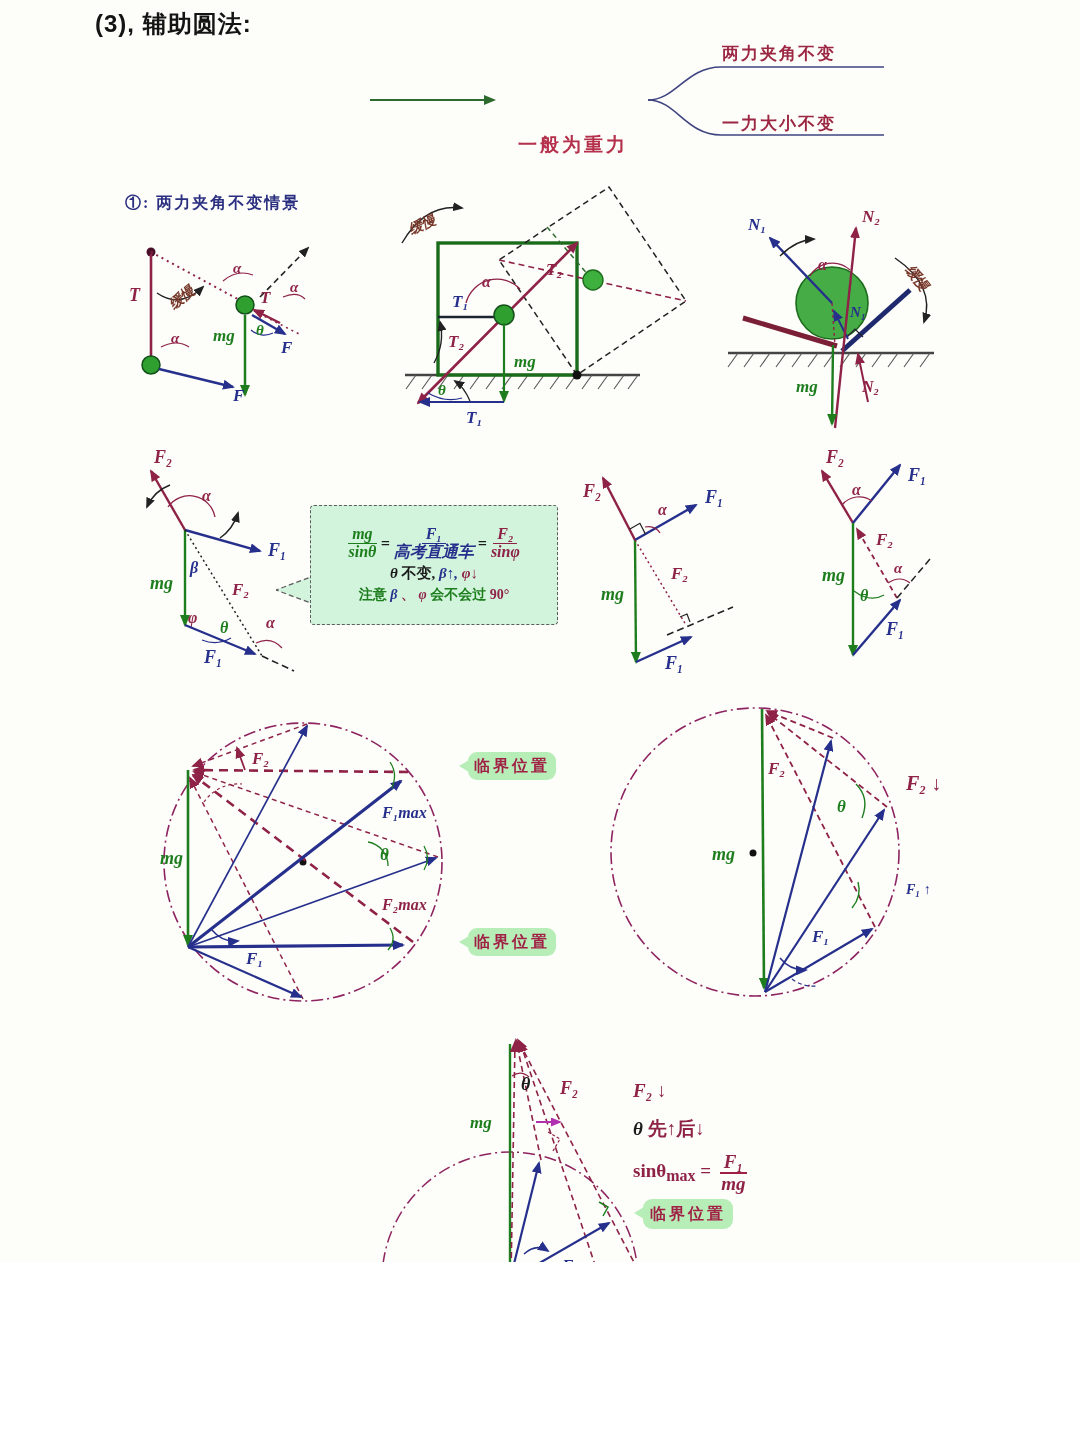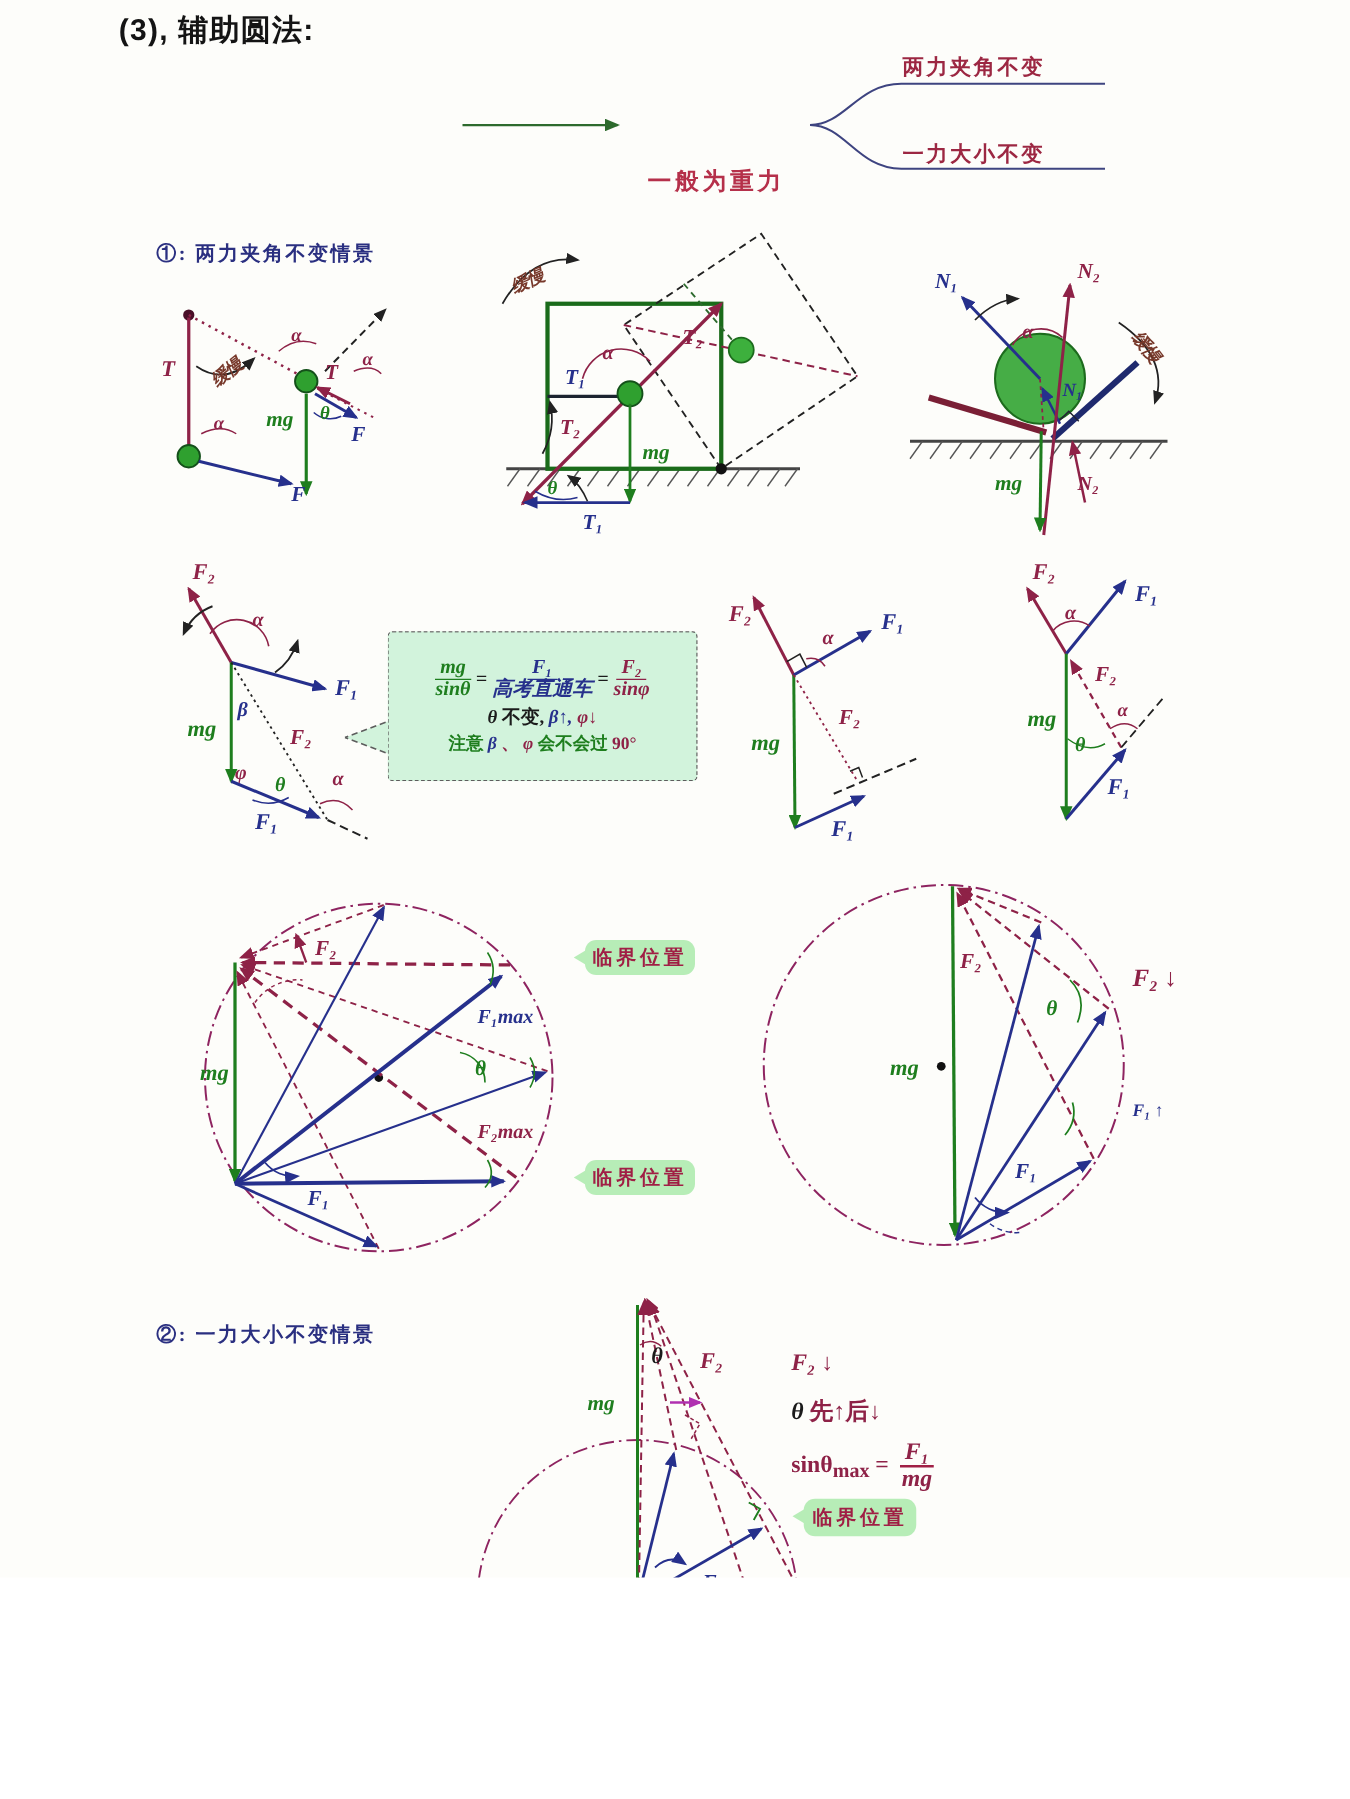--- a/index.html
+++ b/index.html
@@ -355,21 +355,20 @@
     <text x="212" y="252" font-size="17" class="f-n">F₁</text>
     <path d="M 180,268 A 32,32 0 0 0 206,280" stroke="#26308c" stroke-width="1.5" fill="none" marker-end="url(#an)"></path>
     <path d="M 192,289 A 34,34 0 0 0 216,296" stroke="#26308c" stroke-width="1.2" fill="none" stroke-dasharray="4,3"></path>
     <text x="237" y="122" font-size="17" class="f-g">θ</text>
     <path d="M 256,94 Q 270,108 262,128" stroke="#1e7e1e" stroke-width="1.4" fill="none"></path>
     <path d="M 252,218 Q 262,206 258,192" stroke="#1e7e1e" stroke-width="1.4" fill="none"></path>
   </svg>
   <div class="abs side-m" style="left:906px;top:772px">F₂ ↓</div>
   <div class="abs side-n" style="left:906px;top:882px">F₁ ↑</div>
 
-  <div class="abs heading" style="left:125px;top:1058px">②: 一力大小不变情景</div>
 
   <svg class="abs" style="left:378px;top:1030px" width="400" height="400">
     <circle cx="132" cy="250" r="128" fill="none" stroke="#8e2460" stroke-width="1.5" stroke-dasharray="12,4,2,4"></circle>
     <line x1="132" y1="14" x2="132" y2="246" stroke="#1e7e1e" stroke-width="2.4" marker-end="url(#ag)"></line>
     <text x="92" y="98" font-size="17" class="f-g">mg</text>
     <line x1="133" y1="248" x2="137" y2="12" stroke="#8e2247" stroke-width="1.6" stroke-dasharray="6,4" marker-end="url(#am)"></line>
     <line x1="163" y1="130" x2="138" y2="10" stroke="#8e2247" stroke-width="1.6" stroke-dasharray="6,4" marker-end="url(#am)"></line>
     <line x1="260" y1="240" x2="140" y2="10" stroke="#8e2247" stroke-width="1.6" stroke-dasharray="6,4" marker-end="url(#am)"></line>
     <line x1="240" y1="303" x2="142" y2="12" stroke="#8e2247" stroke-width="1.6" stroke-dasharray="6,4" marker-end="url(#am)"></line>
     <path d="M 134,46 Q 143,40 151,47" stroke="#8e2247" stroke-width="1.2" fill="none"></path>

